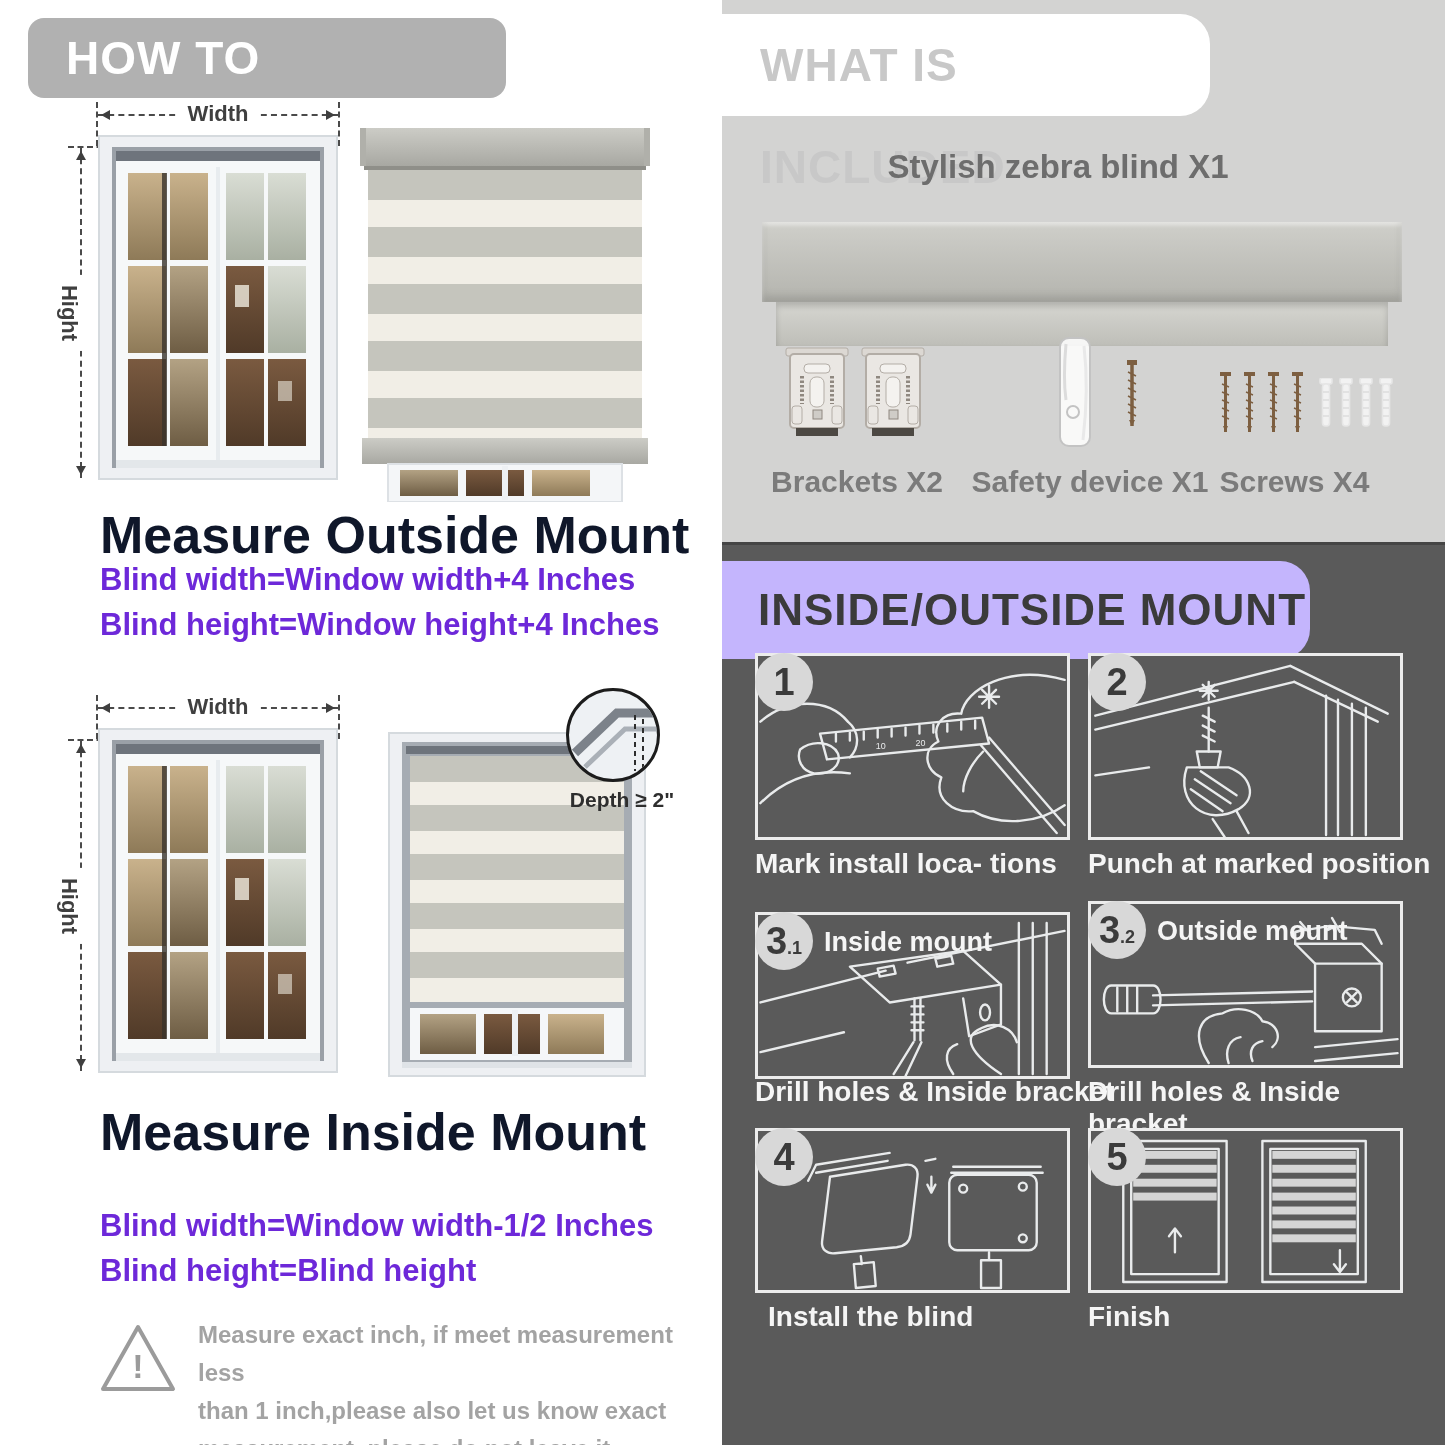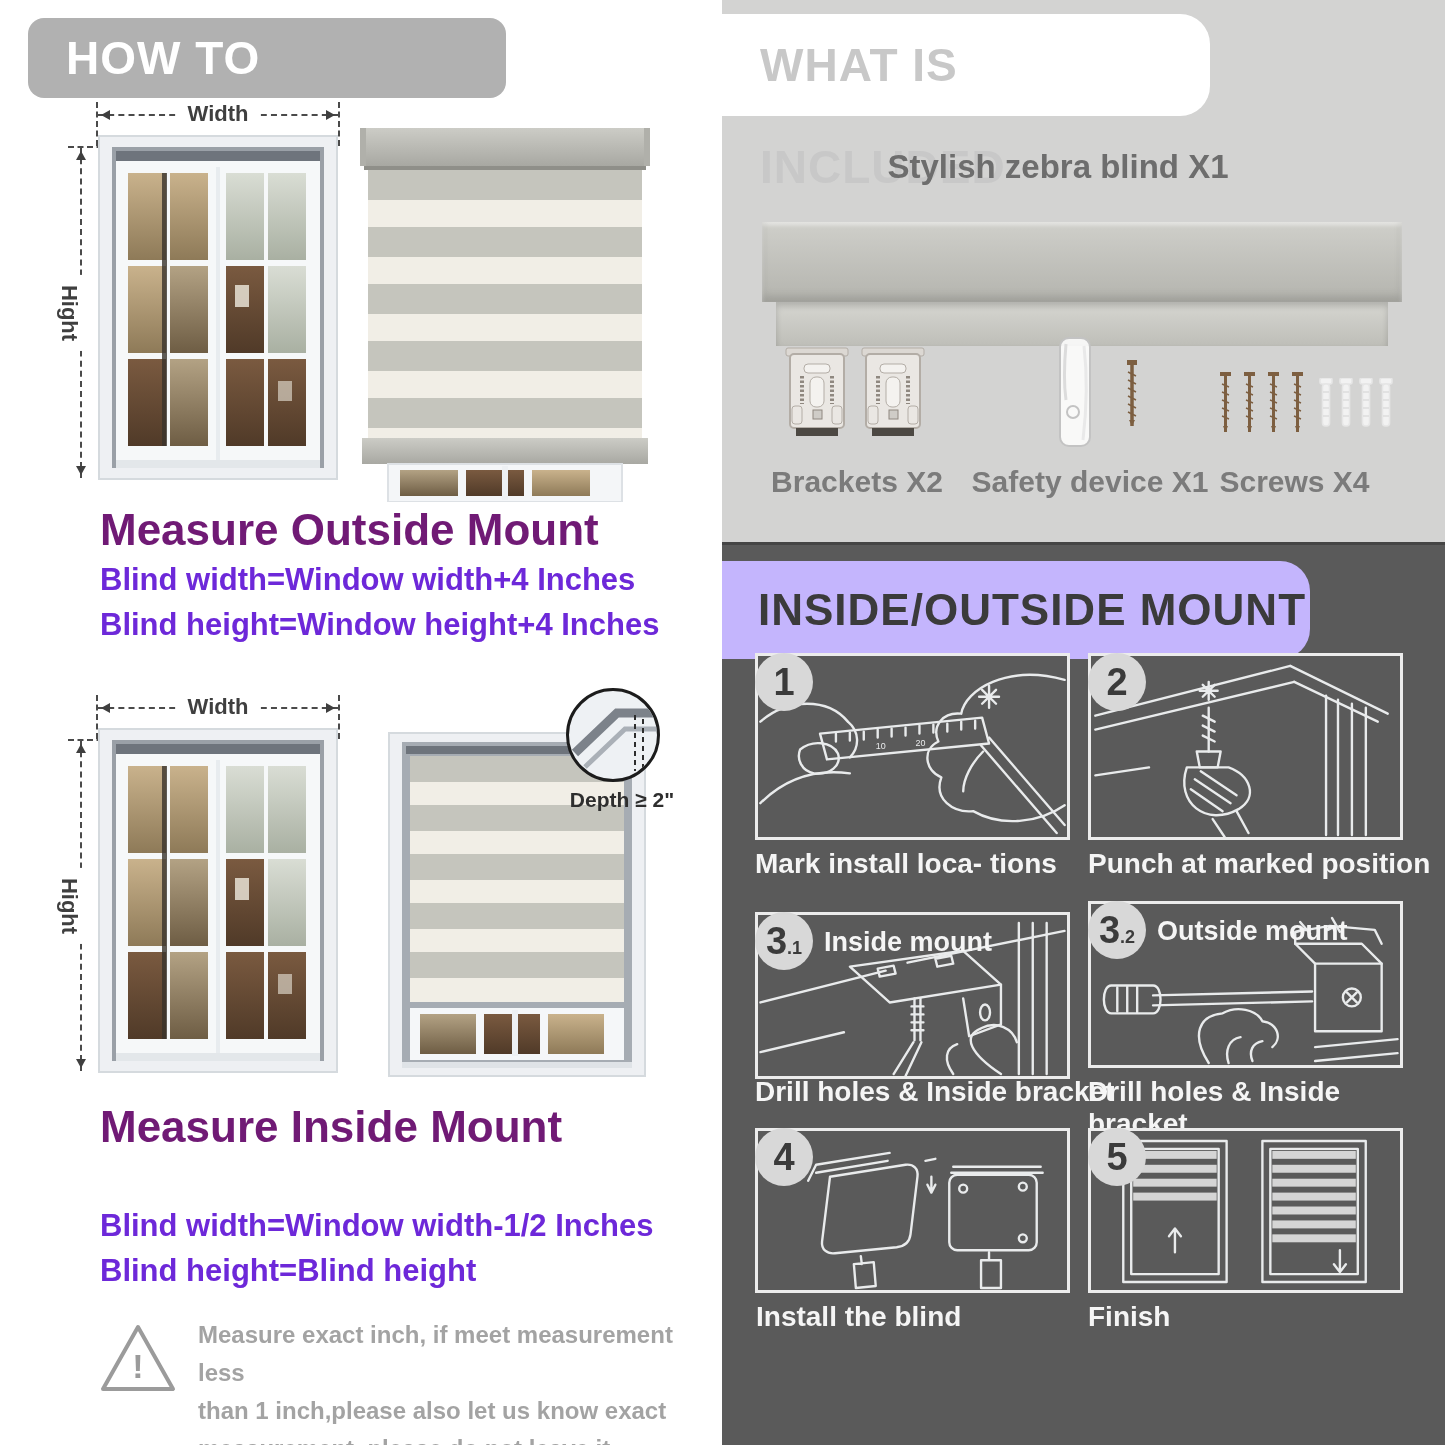--- a/index.html
+++ b/index.html
@@ -5,21 +5,21 @@
   html,body{margin:0;padding:0;background:#ffffff;}
   .page{position:relative;width:1445px;height:1445px;background:#ffffff;overflow:hidden;
         font-family:"Liberation Sans", sans-serif;}
   .abs{position:absolute;}
 
   
   .left-col{position:absolute;left:0;top:0;width:722px;height:1445px;background:#ffffff;}
   .htm-banner{position:absolute;left:28px;top:18px;width:478px;height:80px;background:#b1b1b1;
               border-radius:16px;color:#ffffff;font-weight:bold;font-size:46px;line-height:80px;
               padding-left:38px;letter-spacing:1px;box-sizing:border-box;}
-  .sec-heading{position:absolute;left:100px;font-weight:bold;font-size:44px;color:#701a75;}
+  .sec-heading{position:absolute;left:100px;font-weight:bold;font-size:52px;color:#0f172a;}
   .sec-line{position:absolute;left:100px;font-weight:bold;font-size:31px;color:#6d28d9;}
 
   
   .h-arrow{position:absolute;height:0;border-top:2px dashed #4a4a4a;}
   .h-arrow .ah-l,.h-arrow .ah-r{position:absolute;top:-6px;width:0;height:0;border:5px solid transparent;}
   .h-arrow .ah-l{left:-2px;border-right-color:#3f3f3f;border-right-width:9px;}
   .h-arrow .ah-r{right:-2px;border-left-color:#3f3f3f;border-left-width:9px;}
   .h-arrow .lbl{position:absolute;left:50%;top:-15px;transform:translateX(-50%);background:#ffffff;
                 padding:0 12px;font-weight:bold;font-size:22px;color:#3f3f3f;}
   .h-arrow .tick{position:absolute;top:-14px;height:44px;border-left:2px dashed #4a4a4a;}
@@ -442,21 +442,21 @@
             <circle cx="206" cy="58" r="4"></circle>
               <circle cx="266" cy="56" r="4"></circle>
               <circle cx="266" cy="108" r="4"></circle>
             <path d="M232,122 L232,130 M224,130 L244,130 L244,158 L224,158 Z"></path>
           </g>
         </svg>
         <div class="badge">
           <span class="n">4</span><span class="sub"></span>
         </div>
       </div>
-      <div class="cap" style="left:34px;top:756px;">Install the blind</div>
+      <div class="cap" style="left:46px;top:756px;">Install the blind</div>
 
       <div class="panel" style="left:366px;top:583px;width:315px;height:165px;">
         <svg width="309" height="159" viewBox="0 0 310 160">
           <g class="lineart">
             <rect x="32" y="10" width="104" height="142"></rect>
             <rect x="40" y="18" width="88" height="126"></rect>
           </g>
           <g fill="rgba(235,235,235,0.85)">
             <rect x="42" y="20" width="84" height="8"></rect>
               <rect x="42" y="34" width="84" height="8"></rect>

